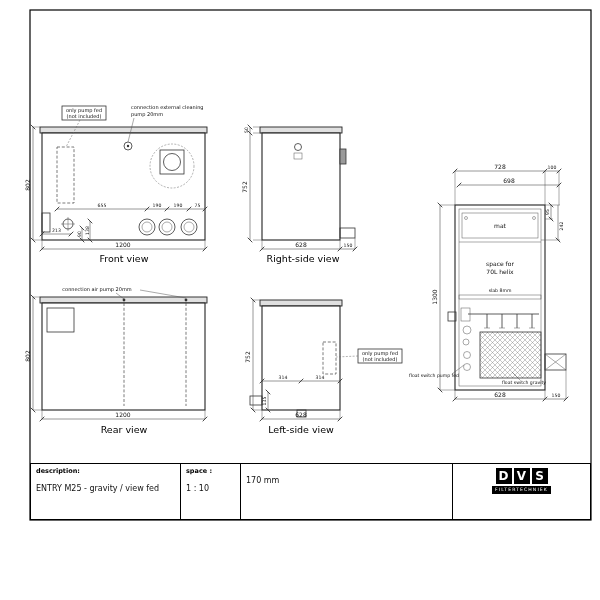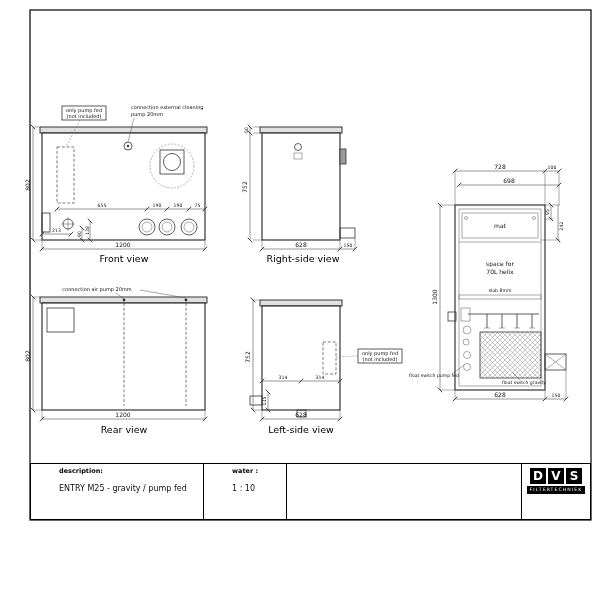--- a/index.html
+++ b/index.html
@@ -20,21 +20,21 @@
   
   .dimtxt   { font:6px "DejaVu Sans", sans-serif; fill:#111; }
   .dimtxt-s { font:4.6px "DejaVu Sans", sans-serif; fill:#111; }
   .ann      { font:5px "DejaVu Sans", sans-serif; fill:#111; }
   .vtitle   { font:9.5px "DejaVu Sans", sans-serif; fill:#000; }
 
   
   .titleblock { position:absolute; left:30px; top:463px; width:561px; height:57px;
                 box-sizing:border-box; border:1px solid #000; background:#fff;
                 display:flex; }
-  .tb-cell  { box-sizing:border-box; border-right:1px solid #000; padding:3px 5px 0 5px;margin-left:23px; }
+  .tb-cell  { box-sizing:border-box; border-right:1px solid #000; padding:3px 5px 0 5px; }
   .tb-label { font-size:6.5px; font-weight:bold; color:#000; white-space:nowrap; }
   .tb-value { font-size:8px; color:#111; margin-top:9px; white-space:nowrap; }
   .tb-logo  { flex:1; display:flex; flex-direction:column; align-items:center; padding-top:4px; }
   .logo-row { display:flex; gap:2px; }
   .logo-sq  { width:16px; height:16px; background:#000; color:#fff; font-weight:bold;
               font-size:12px; display:flex; align-items:center; justify-content:center; }
   .logo-bar { margin-top:2px; background:#000; color:#fff; font-size:4.6px;
               letter-spacing:1.1px; padding:1.5px 3px; line-height:1; }
 </style>
 </head>
@@ -250,27 +250,28 @@
     <line class="dim" x1="262" y1="419" x2="340" y2="419" marker-start="url(#tick)" marker-end="url(#tick)"></line>
     <text class="dimtxt" x="301" y="416.5" text-anchor="middle">628</text>
 
     <text class="vtitle" x="301" y="433" text-anchor="middle">Left-side view</text>
   </g>
 </svg>
 
 <div class="titleblock">
   <div class="tb-cell" style="width:150px">
     <div class="tb-label">description:</div>
-    <div class="tb-value">ENTRY M25 - gravity / pump fed</div>
+    <div class="tb-value">ENTRY M25 - gravity / view fed</div>
   </div>
   <div class="tb-cell" style="width:60px">
-    <div class="tb-label">water :</div>
+    <div class="tb-label">space :</div>
     <div class="tb-value">1 : 10</div>
   </div>
   <div class="tb-cell" style="width:212px">
+    <div class="tb-value">170 mm</div>
   </div>
   <div class="tb-logo">
     <div class="logo-row">
       <div class="logo-sq">D</div>
       <div class="logo-sq">V</div>
       <div class="logo-sq">S</div>
     </div>
     <div class="logo-bar">FILTERTECHNIEK</div>
   </div>
 </div>

